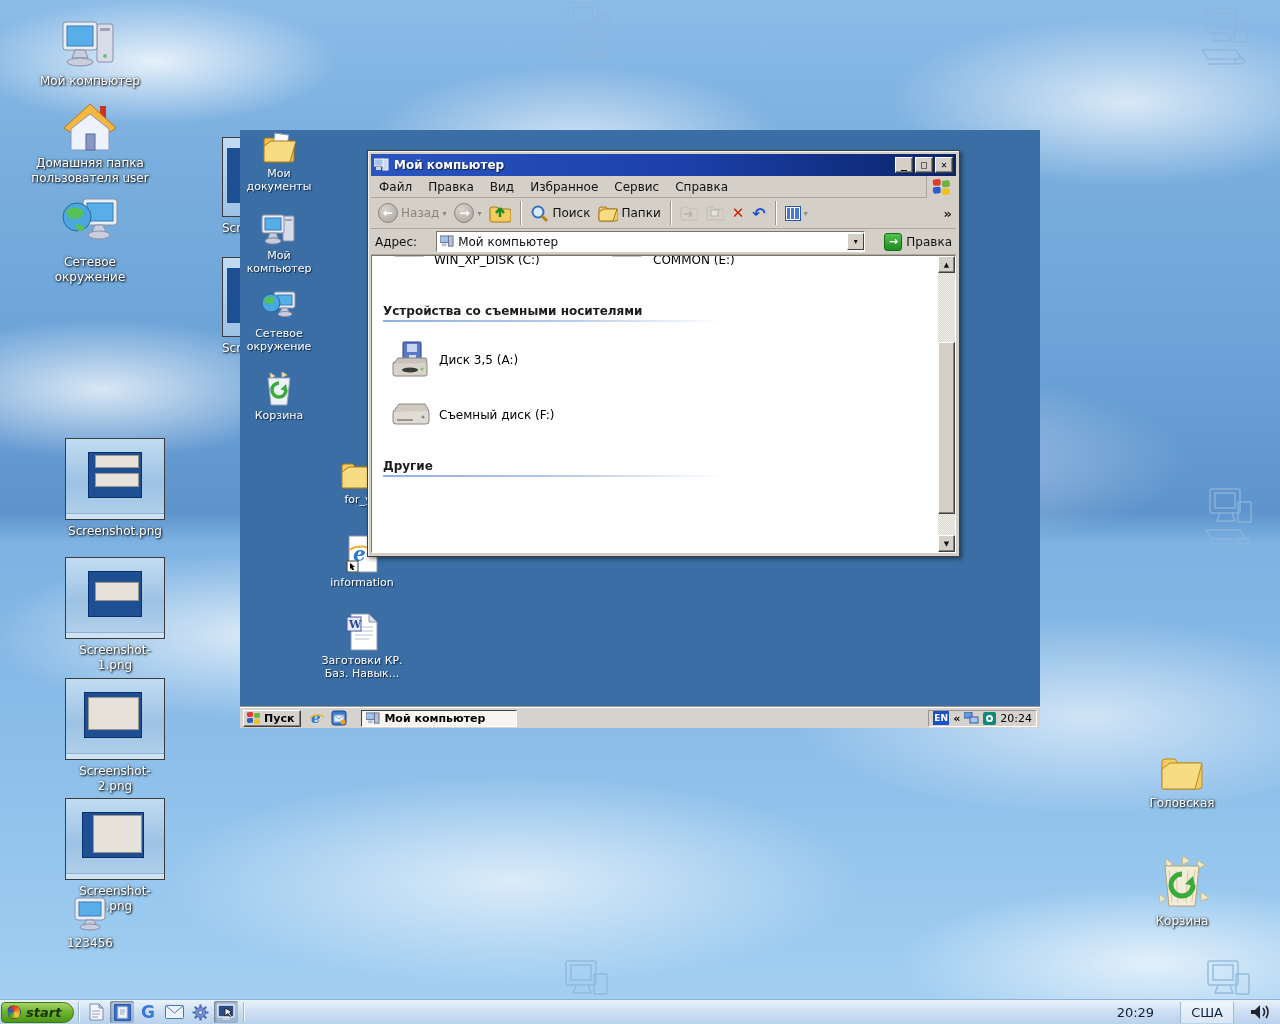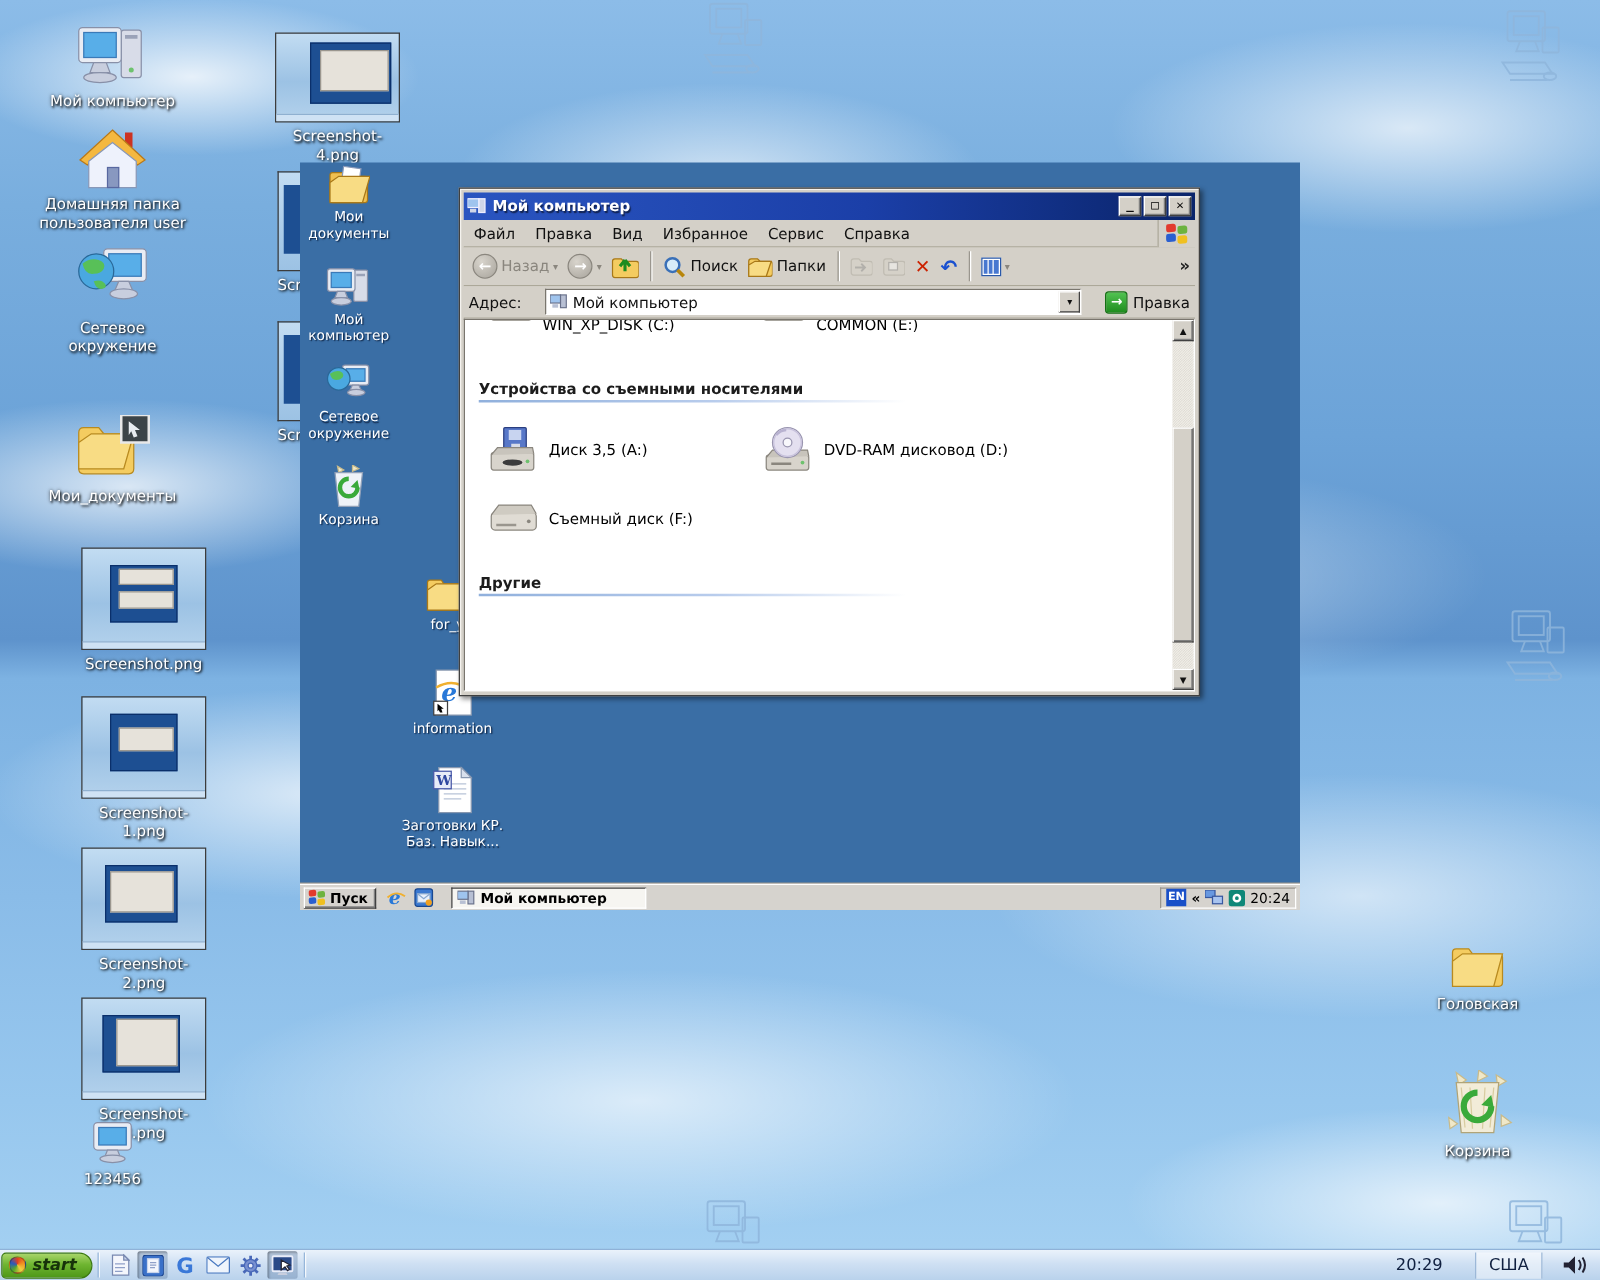--- a/index.html
+++ b/index.html
@@ -230,29 +230,20 @@
         <rect x="26" y="8" width="26" height="18" fill="#58aee8" stroke="#3a7ab8"></rect>
         <path d="M34 30 l-3 7 h14 l-3 -7 z" fill="#c8cede" stroke="#8890a8"></path>
         <ellipse cx="38" cy="40" rx="11" ry="4" fill="#c8cede" stroke="#8890a8"></ellipse>
         <circle cx="16" cy="22" r="14" fill="#4aa8e0" stroke="#2a6898"></circle>
         <path d="M5 16 q6 -5 13 -3 q6 2 4 7 q-2 4 -8 4 q-7 1 -9 -8z" fill="#58c058"></path>
         <path d="M14 30 q6 -2 9 2 q2 3 -2 4 q-5 1 -7 -6z" fill="#58c058"></path>
       </svg>
     <div class="hlabel">Сетевое окружение</div>
   </div>
 
-  <div class="hicon" style="left:25px;top:332px;width:130px">
-    <svg width="62" height="54" viewBox="0 0 62 54">
-        <path d="M4 14 q0 -4 4 -4 h12 l4 5 h20 q4 0 4 4 v24 q0 4 -4 4 h-36 q-4 0 -4 -4 z" fill="#f4cc60" stroke="#b88a20"></path>
-        <path d="M4 22 l10 -7 h34 l-8 28 h-36 z" fill="#f8dc84" stroke="#b88a20"></path>
-        <rect x="38" y="0" width="22" height="22" fill="#3c4448" stroke="#e8e8e8" stroke-width="2"></rect>
-        <path d="M44 16 L44 5 L53 12 L49 12 L51 17 L48 18 L46 13 Z" fill="#e8ecf0"></path>
-      </svg>
-    <div class="hlabel">Мои_документы</div>
-  </div>
 
   <div class="hicon" style="left:64px;top:438px;width:102px">
     <div class="thumb">
         <div class="t-win"></div>
         <div class="t-dlg" style="top:20%;height:16%"></div>
         <div class="t-dlg" style="top:42%;height:18%"></div>
         <div class="t-bar"></div>
       </div>
     <div class="hlabel">Screenshot.png</div>
   </div>
@@ -287,28 +278,20 @@
   <div class="hicon" style="left:50px;top:896px;width:80px">
     <svg width="42" height="36" viewBox="0 0 42 36">
         <rect x="6" y="2" width="30" height="22" rx="3" fill="#e8ecf4" stroke="#8890a8"></rect>
         <rect x="10" y="6" width="22" height="14" fill="#58aee8" stroke="#3a7ab8"></rect>
         <path d="M17 24 l-2 5 h12 l-2 -5 z" fill="#c8cede" stroke="#8890a8"></path>
         <ellipse cx="21" cy="31" rx="10" ry="3" fill="#c8cede" stroke="#8890a8"></ellipse>
       </svg>
     <div class="hlabel">123456</div>
   </div>
 
-  <div class="hicon" style="left:219px;top:26px;width:102px">
-    <div class="thumb" style="height:72px">
-        <div class="t-win" style="left:28%;top:10%;width:66%;height:70%"></div>
-        <div class="t-dlg" style="left:36%;top:18%;width:56%;height:48%"></div>
-        <div class="t-bar"></div>
-      </div>
-    <div class="hlabel">Screenshot-4.png</div>
-  </div>
 
   <div class="hicon" style="left:222px;top:137px;width:18px">
     <div class="thumb-strip">
         <div class="t-edge"></div>
       </div>
     <div class="hlabel" style="width:18px;overflow:hidden;white-space:nowrap">Scr</div>
   </div>
 
   <div class="hicon" style="left:222px;top:257px;width:18px">
     <div class="thumb-strip">
@@ -549,33 +532,20 @@
           <svg width="40" height="40" viewBox="0 0 40 40">
               <rect x="12" y="2" width="18" height="22" rx="1" fill="#5878c8" stroke="#2a3e80"></rect>
               <rect x="16" y="4" width="10" height="8" fill="#c8d4f0"></rect>
               <rect x="18" y="15" width="7" height="8" fill="#d8dce8"></rect>
               <rect x="2" y="22" width="34" height="14" rx="2" fill="#d8d4cc" stroke="#8a867e"></rect>
               <path d="M2 24 l5 -6 h28 l1 5" fill="#c8c4bc" stroke="#8a867e"></path>
               <ellipse cx="19" cy="30" rx="8" ry="2.5" fill="#3c3c3c"></ellipse>
               <circle cx="31" cy="29" r="1.5" fill="#6ec26e"></circle>
             </svg>
           <span>Диск 3,5 (A:)</span>
-        </div>
-        <div class="citem" style="left:237px;top:84px">
-          <svg width="42" height="40" viewBox="0 0 42 40">
-              <rect x="4" y="24" width="34" height="12" rx="2" fill="#d8d4cc" stroke="#8a867e"></rect>
-              <path d="M4 26 l5 -6 h28 l1 5" fill="#c8c4bc" stroke="#8a867e"></path>
-              <rect x="8" y="30" width="16" height="2" fill="#8a867e"></rect>
-              <circle cx="33" cy="30" r="1.5" fill="#6ec26e"></circle>
-              <circle cx="21" cy="14" r="12" fill="#e4e0f0" stroke="#9a96b0"></circle>
-              <circle cx="21" cy="14" r="11" fill="none" stroke="#c8c2dc"></circle>
-              <circle cx="21" cy="14" r="3.5" fill="#f8f8fc" stroke="#9a96b0"></circle>
-              <path d="M12 8 a11 11 0 0 1 8 -4" stroke="#b8b2d0" fill="none" stroke-width="2"></path>
-            </svg>
-          <span>DVD-RAM дисковод (D:)</span>
         </div>
         <div class="citem" style="left:19px;top:142px">
           <svg width="40" height="34" viewBox="0 0 40 34">
               <rect x="2" y="12" width="36" height="14" rx="3" fill="#e0dcd4" stroke="#8a867e"></rect>
               <path d="M2 14 l6 -8 h26 l4 7" fill="#cfcbc2" stroke="#8a867e"></path>
               <rect x="6" y="21" width="16" height="2" fill="#9a968e"></rect>
               <circle cx="32" cy="19" r="1.5" fill="#8a867e"></circle>
             </svg>
           <span>Съемный диск (F:)</span>
         </div>

